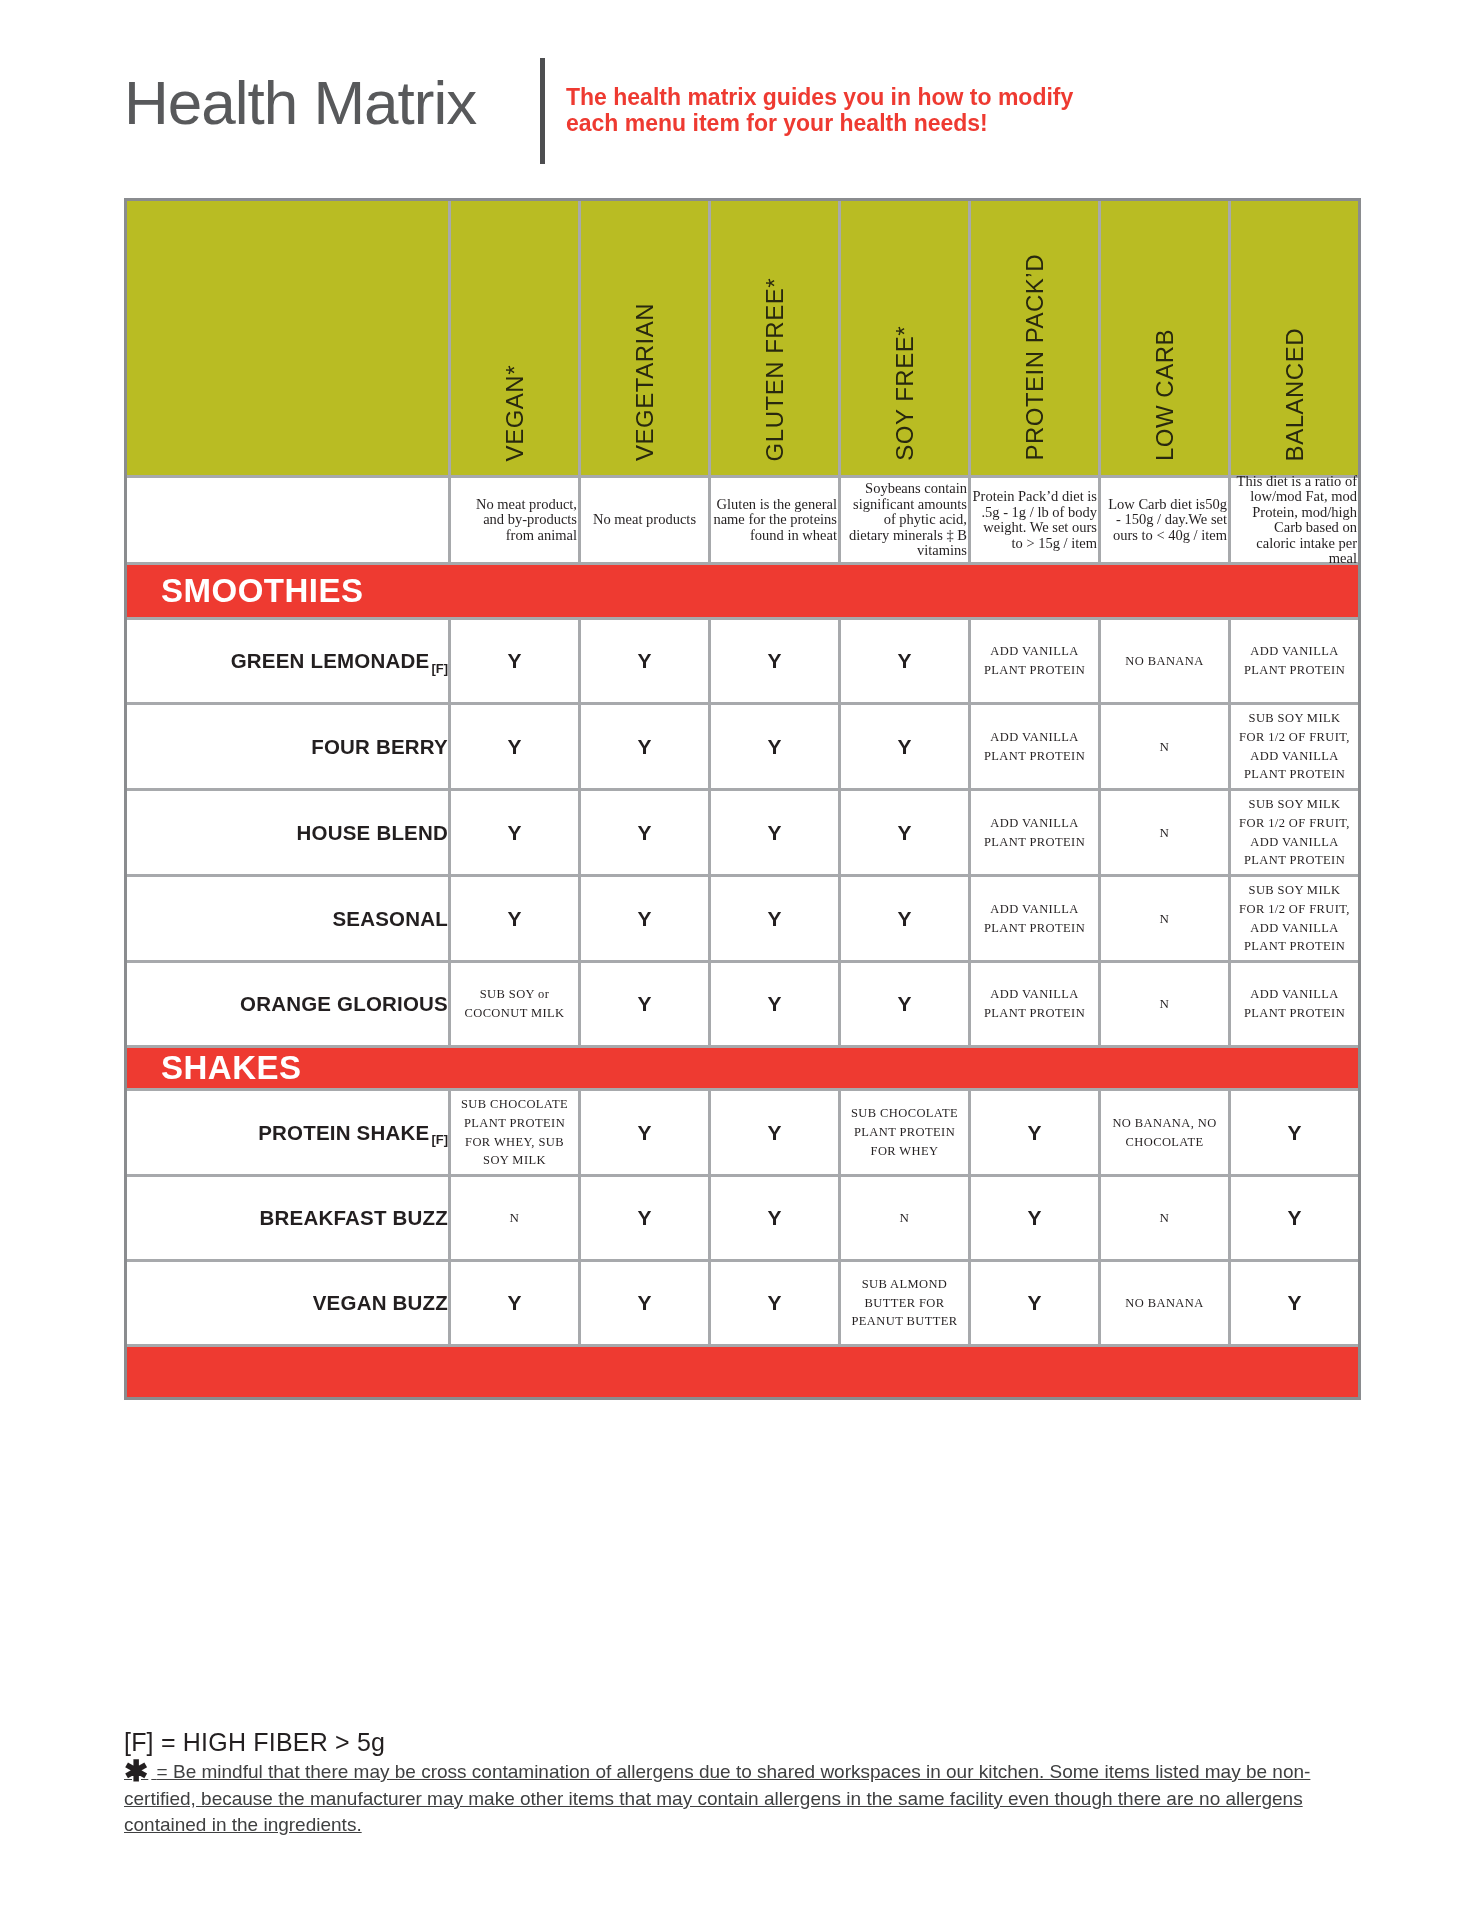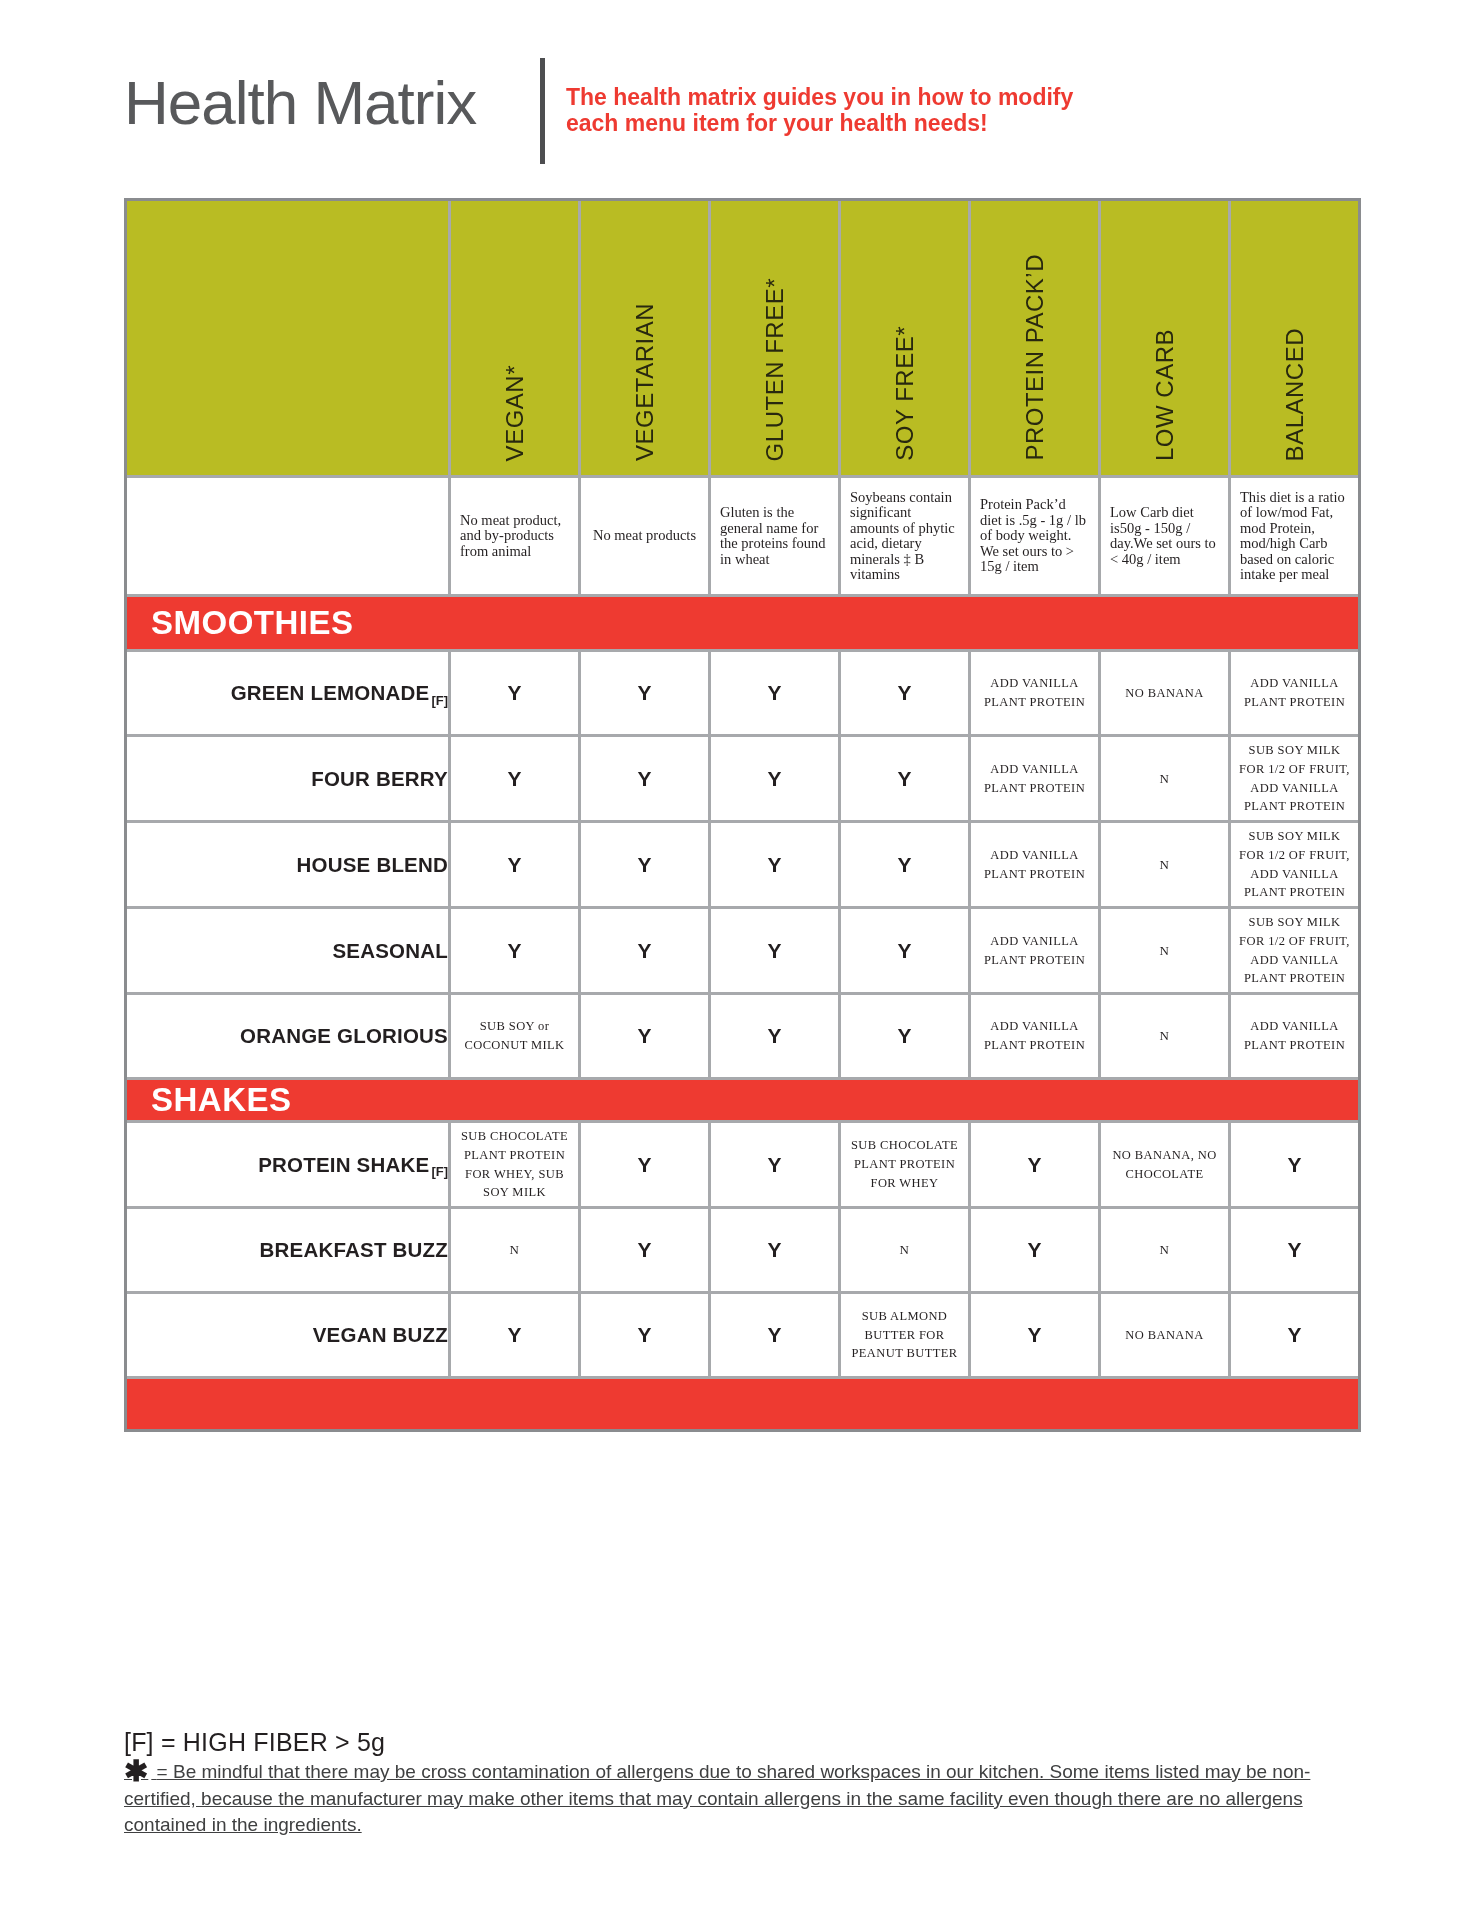--- a/index.html
+++ b/index.html
@@ -44,27 +44,27 @@
   .olive .vlabel {
     writing-mode: vertical-rl;
     transform: rotate(180deg);
     position: absolute; bottom: 14px; left: 50%;
     transform-origin: center;
     translate: -50% 0;
     font-size: 24px; letter-spacing: 0.5px; color: #28280f;
     white-space: nowrap;
   }
 
-  .desc { height: 116px; font-family: "Liberation Serif", serif; font-size: 14.5px; line-height: 1.07; text-align: left; padding: 9px; color: #231f20; }
+  .desc { height: 84px; font-family: "Liberation Serif", serif; font-size: 14.5px; line-height: 1.07; text-align: right; padding: 1px; color: #231f20; }
 
   .section-bar {
     grid-column: 1 / -1;
     background: #ee3a31; height: 52px;
     display: flex; align-items: center;
-    padding-left: 24px;
+    padding-left: 34px;
   }
   .section-bar span {
     color: #ffffff; font-weight: bold; font-size: 33px; letter-spacing: 0.5px;
   }
   .bar-shakes { height: 40px; }
 
   .name-cell { justify-content: flex-end; padding-left: 7px; min-height: 82px; }
   .name-cell .rname { font-weight: bold; font-size: 20.5px; letter-spacing: 0.2px; white-space: nowrap; }
   .name-cell .ftag { font-weight: bold; font-size: 13px; transform: translateY(7px); display: inline-block; margin-left: 2px; }
 

